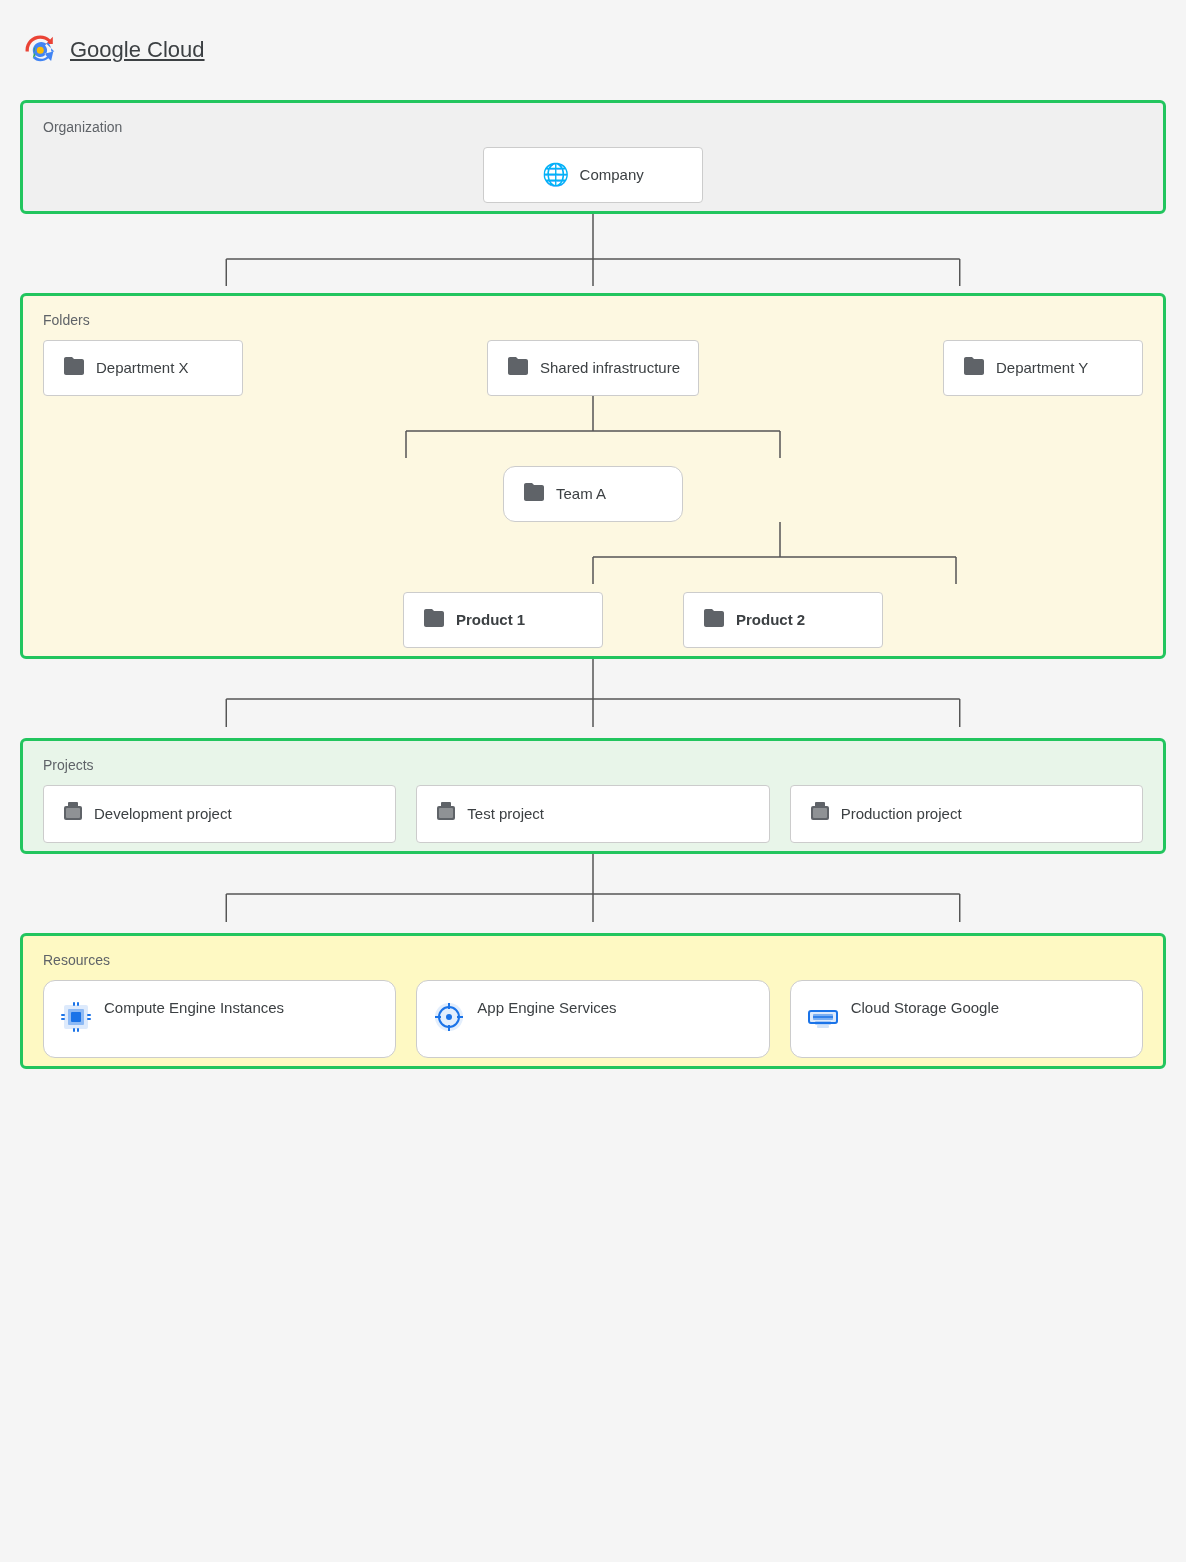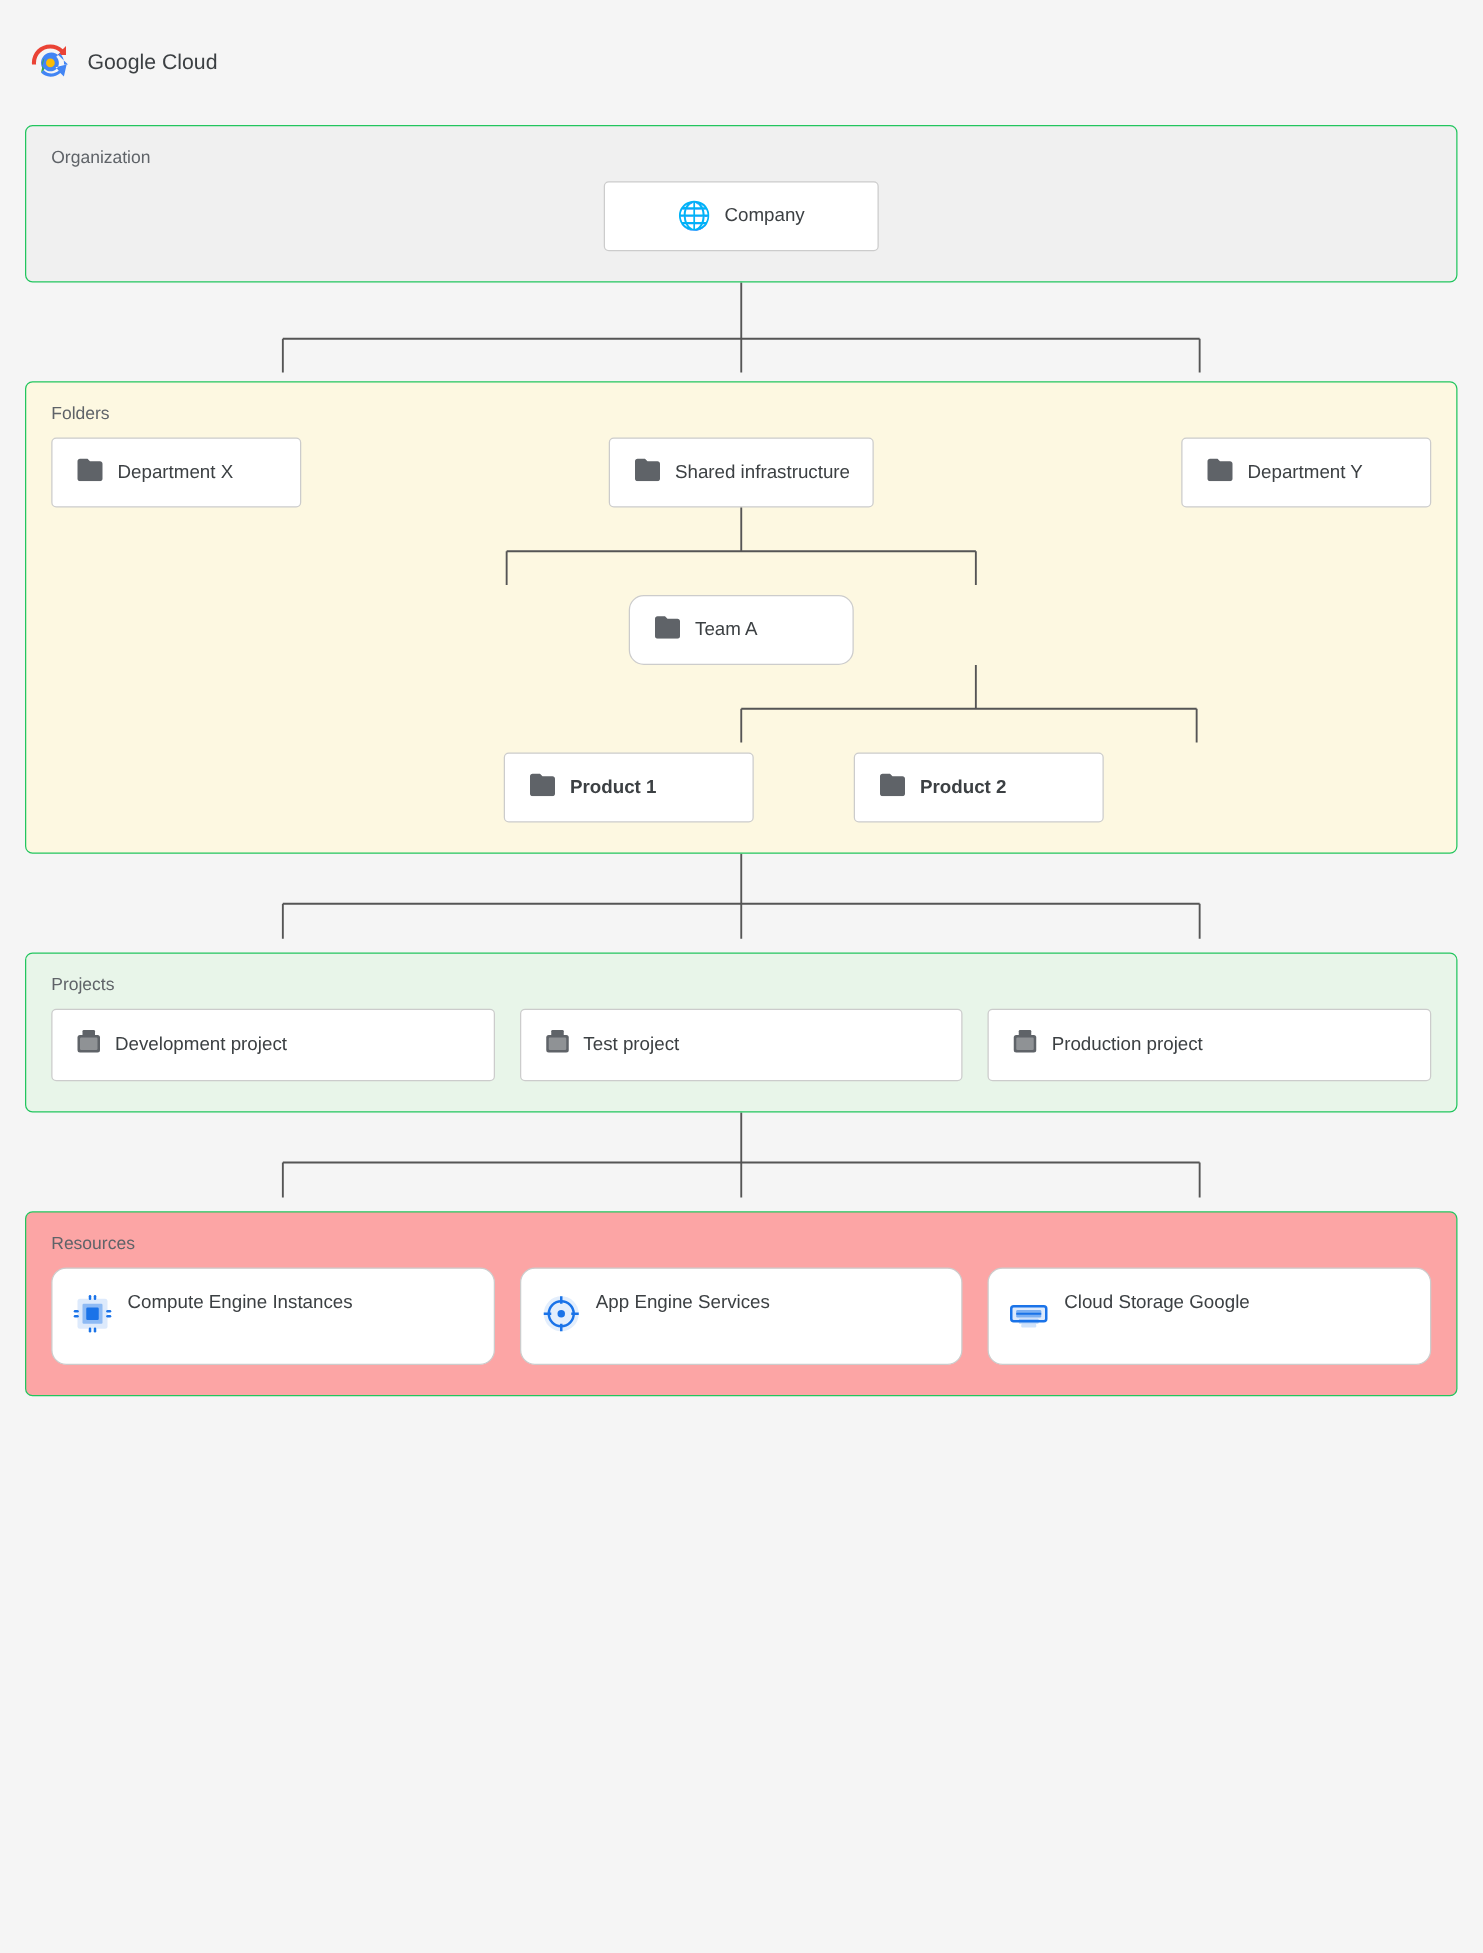--- a/index.html
+++ b/index.html
@@ -18,51 +18,52 @@
       margin-bottom: 20px;
       padding: 10px 0;
     }
 
     .google-logo {
       width: 40px;
       height: 40px;
     }
 
     .header-title {
-      font-size: 17px;
+      font-size: 22px;
       font-weight: 400;
       color: #3c4043;
+      text-decoration: underline;
     }
 
     
     .section {
-      border: 1px solid #22c55e;
+      border: 3px solid #22c55e;
       border-radius: 6px;
-      padding: 16px 20px 24px 20px;
+      padding: 16px 20px 8px 20px;
       position: relative;
       margin-bottom: 0;
     }
 
     .section-org {
       background: #f0f0f0;
       margin-bottom: 0;
     }
 
     .section-folders {
       background: #fdf8e1;
       margin-top: -1px;
     }
 
     .section-projects {
       background: #e8f5e9;
       margin-top: -1px;
     }
 
     .section-resources {
-      background: #fca5a5;
+      background: #fef9c3;
       margin-top: -1px;
     }
 
     .section-label {
       font-size: 14px;
       color: #5f6368;
       margin-bottom: 12px;
     }
 
     

